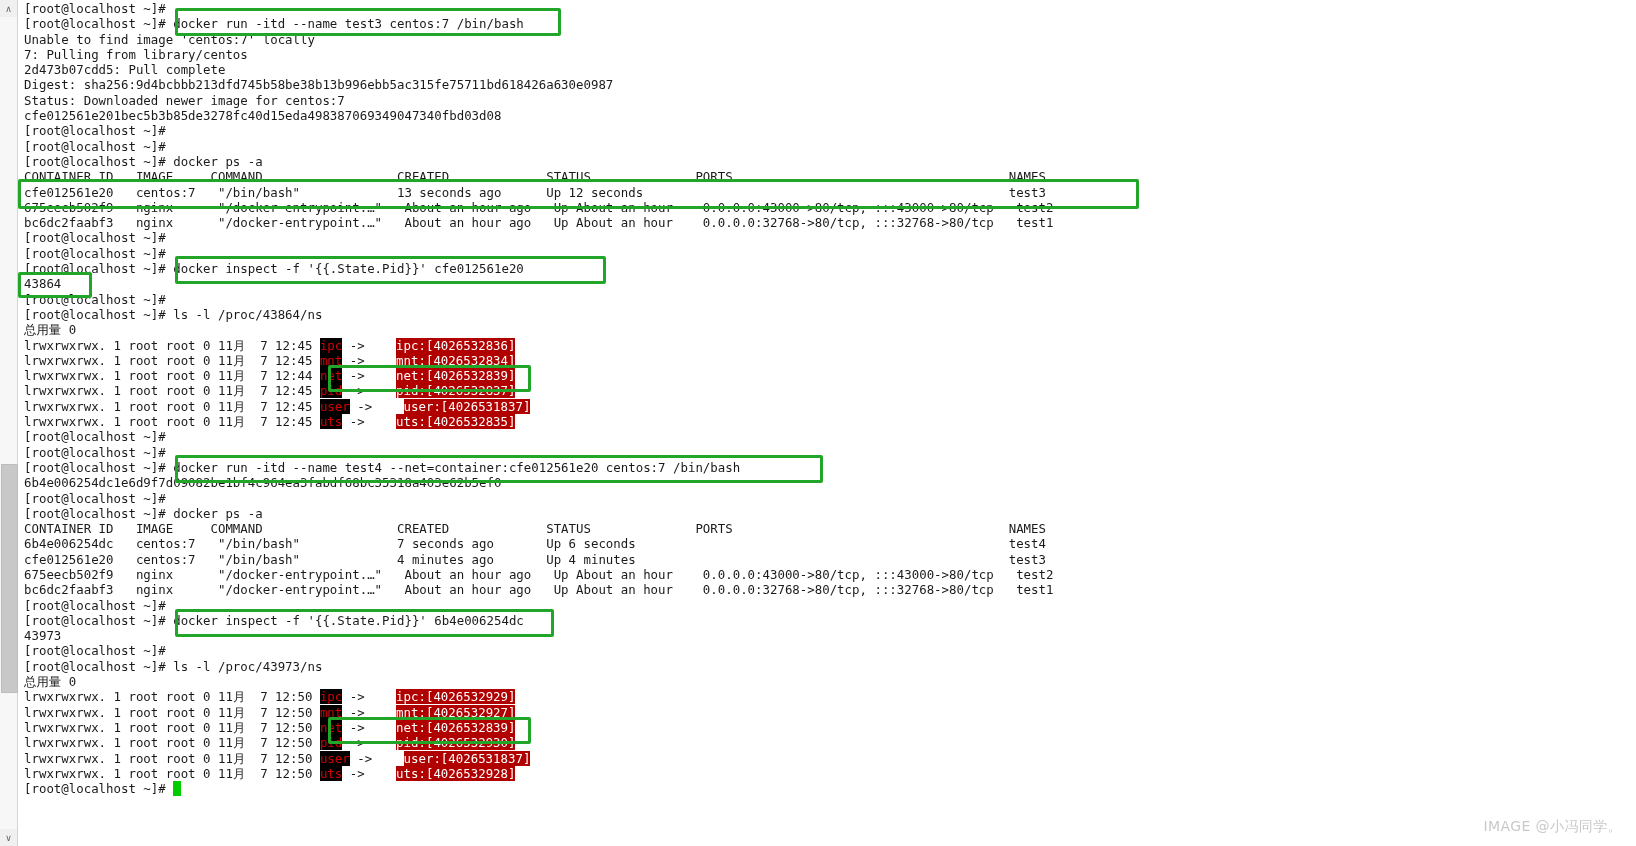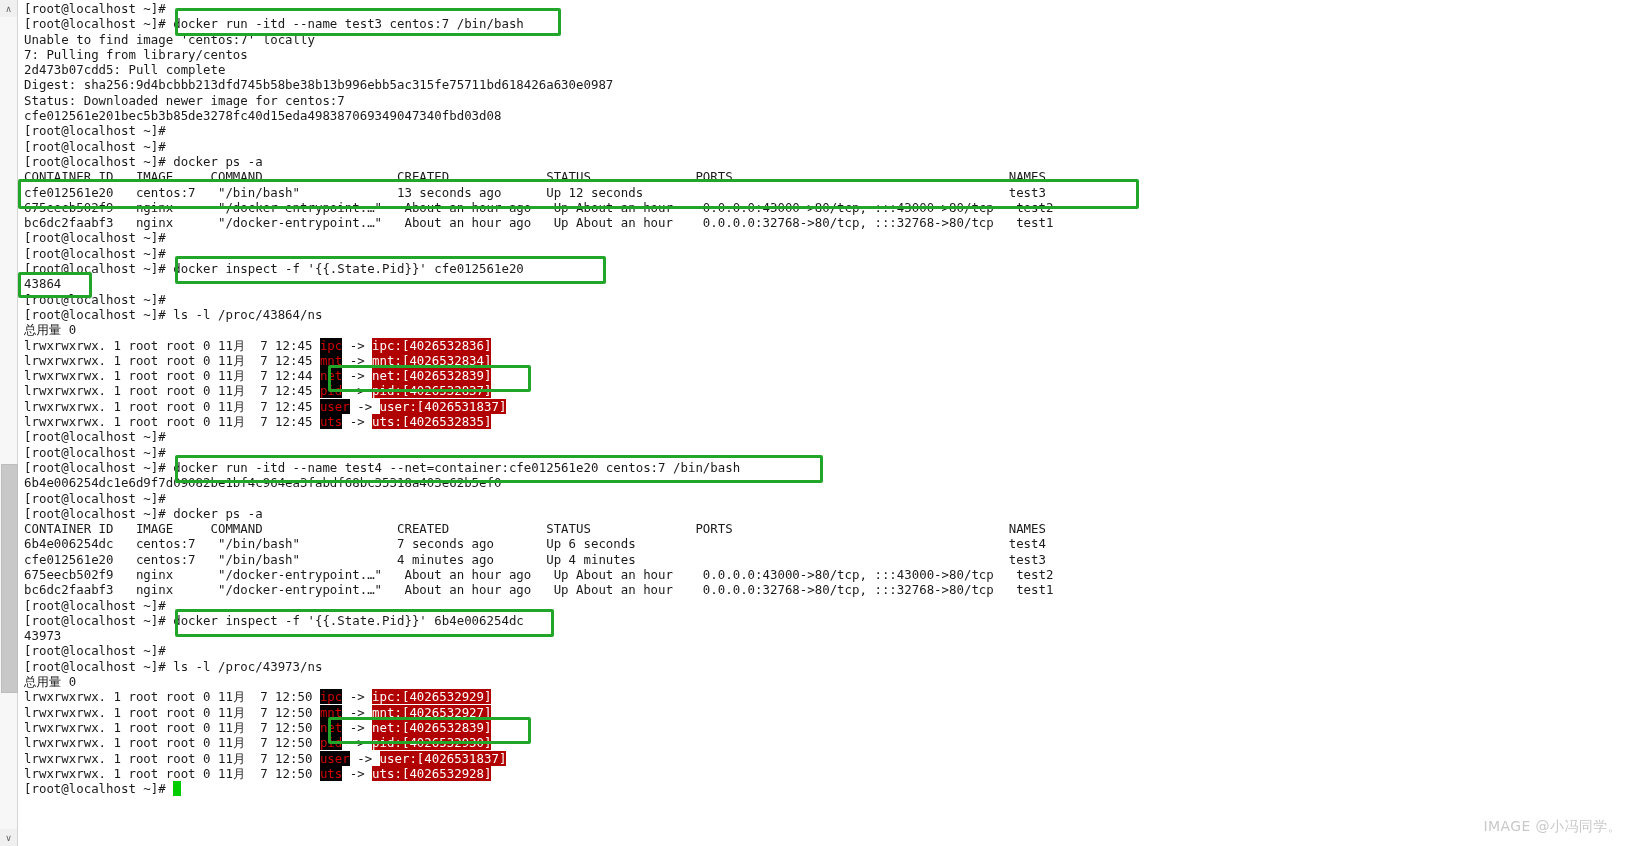--- a/index.html
+++ b/index.html
@@ -34,21 +34,21 @@
     color:#1a1a1a;
     white-space:pre;
   }
   #term-lines{position:absolute;left:6px;top:1px;}
   .line{height:15.3px;white-space:pre;}
 
   
   .tok-plain{color:#1a1a1a;}
   .tok-cjk{font-family:"DejaVu Sans","Liberation Sans",sans-serif;color:#1a1a1a;}
   .tok-ns-name{background:#000000;color:#d40000;text-align:center;}
-  .tok-ns-link{background:#b00000;color:#ffffff;}
+  .tok-ns-link{background:#b00000;color:#ffffff;margin-left:24px;}
   .tok-cursor{background:#00cc00;color:#00cc00;}
 
   
   .hl-box{
     position:absolute;
     border:3px solid #22a62a;
     border-radius:2px;
     pointer-events:none;
     background:transparent;
   }

